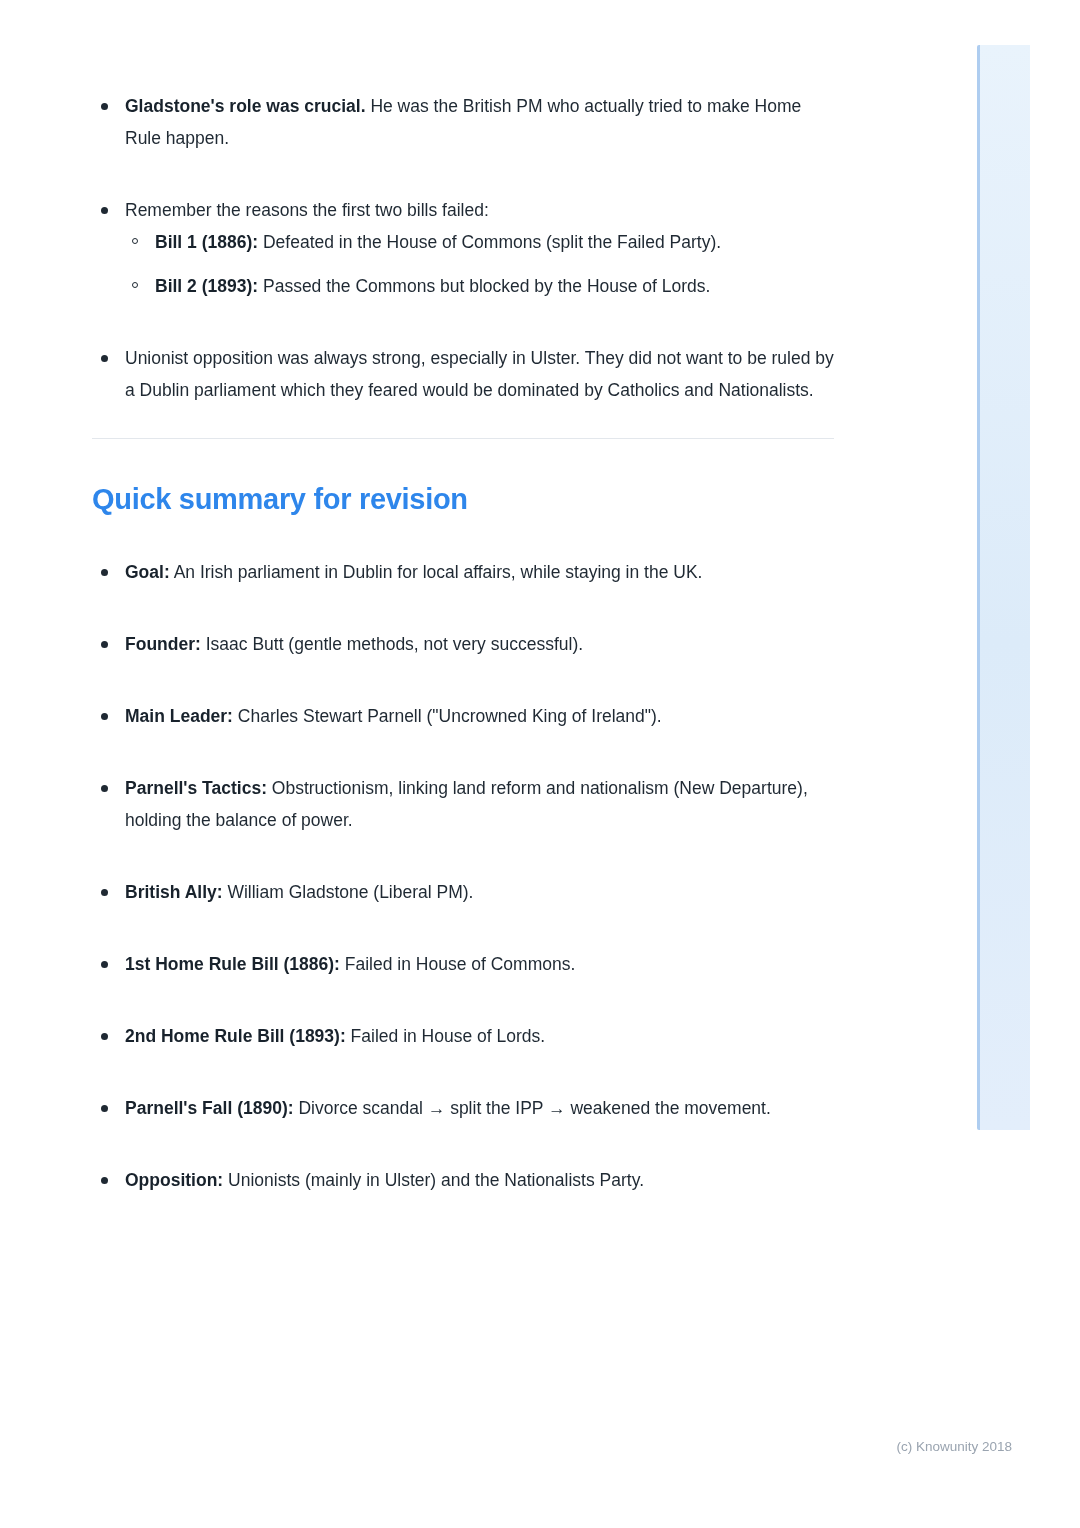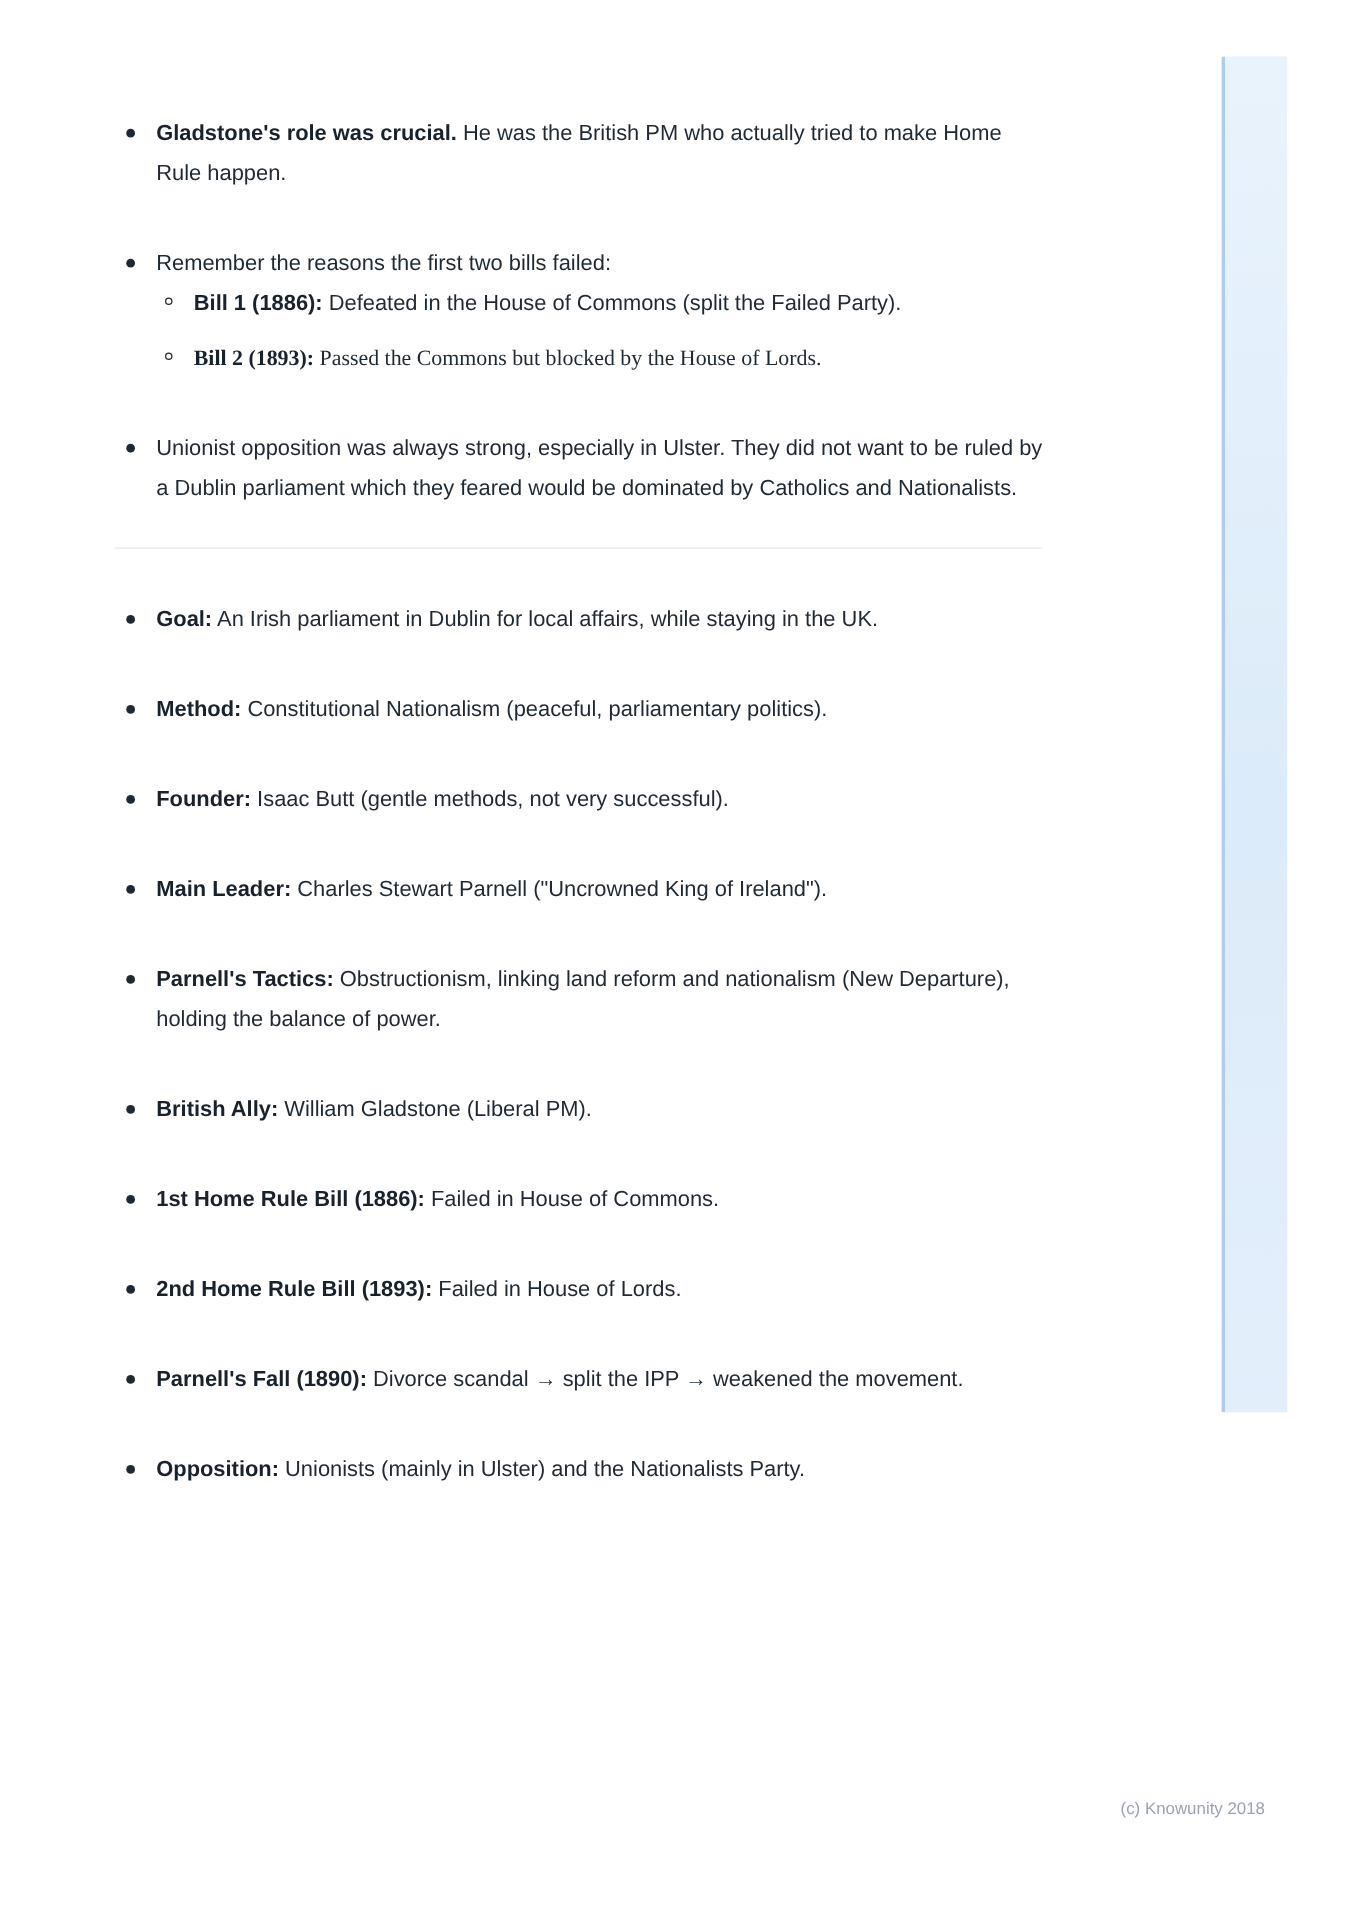--- a/index.html
+++ b/index.html
@@ -54,21 +54,21 @@
   }
 
   .sub-bullets { margin-top: 0; padding-top: 0; }
   .sub-bullets > li {
     position: relative;
     padding-left: 30px;
     margin-bottom: 12px;
     font-size: 17.5px;
     line-height: 32px;
   }
-  .sub-bullets > li:last-child { margin-bottom: 20px; font-family: Liberation Serif, serif; }
+  .sub-bullets > li:last-child { margin-bottom: 20px; }
   .sub-bullets > li::before {
     content: "";
     position: absolute;
     left: 7px;
     top: 11.5px;
     width: 6px;
     height: 6px;
     border-radius: 50%;
     border: 1.5px solid #1f2933;
     background: transparent;
@@ -109,24 +109,24 @@
       <li><strong>Gladstone's role was crucial.</strong><span> He was the British PM who actually tried to make Home Rule happen.</span></li>
       <li><span>Remember the reasons the first two bills failed:</span><ul class="sub-bullets">
           <li><strong>Bill 1 (1886):</strong><span> Defeated in the House of Commons (split the Failed Party).</span></li>
           <li><strong>Bill 2 (1893):</strong><span> Passed the Commons but blocked by the House of Lords.</span></li>
         </ul></li>
       <li><span>Unionist opposition was always strong, especially in Ulster. They did not want to be ruled by a Dublin parliament which they feared would be dominated by Catholics and Nationalists.</span></li>
     </ul>
 
   <hr class="divider">
 
+  <h1 class="heading">Quick summary for revision</h1>
 
   <ul class="bullets" id="summary-list">
       <li><strong>Goal:</strong><span> An Irish parliament in Dublin for local affairs, while staying in the UK.</span></li>
-      <li><strong>Method:</strong><span> Constitutional Nationalism (peaceful, parliamentary politics).</span></li>
       <li><strong>Founder:</strong><span> Isaac Butt (gentle methods, not very successful).</span></li>
       <li><strong>Main Leader:</strong><span> Charles Stewart Parnell ("Uncrowned King of Ireland").</span></li>
       <li><strong>Parnell's Tactics:</strong><span> Obstructionism, linking land reform and nationalism (New Departure), holding the balance of power.</span></li>
       <li><strong>British Ally:</strong><span> William Gladstone (Liberal PM).</span></li>
       <li><strong>1st Home Rule Bill (1886):</strong><span> Failed in House of Commons.</span></li>
       <li><strong>2nd Home Rule Bill (1893):</strong><span> Failed in House of Lords.</span></li>
       <li><strong>Parnell's Fall (1890):</strong><span> Divorce scandal → split the IPP → weakened the movement.</span></li>
       <li><strong>Opposition:</strong><span> Unionists (mainly in Ulster) and the Nationalists Party.</span></li>
     </ul>
 </main>

